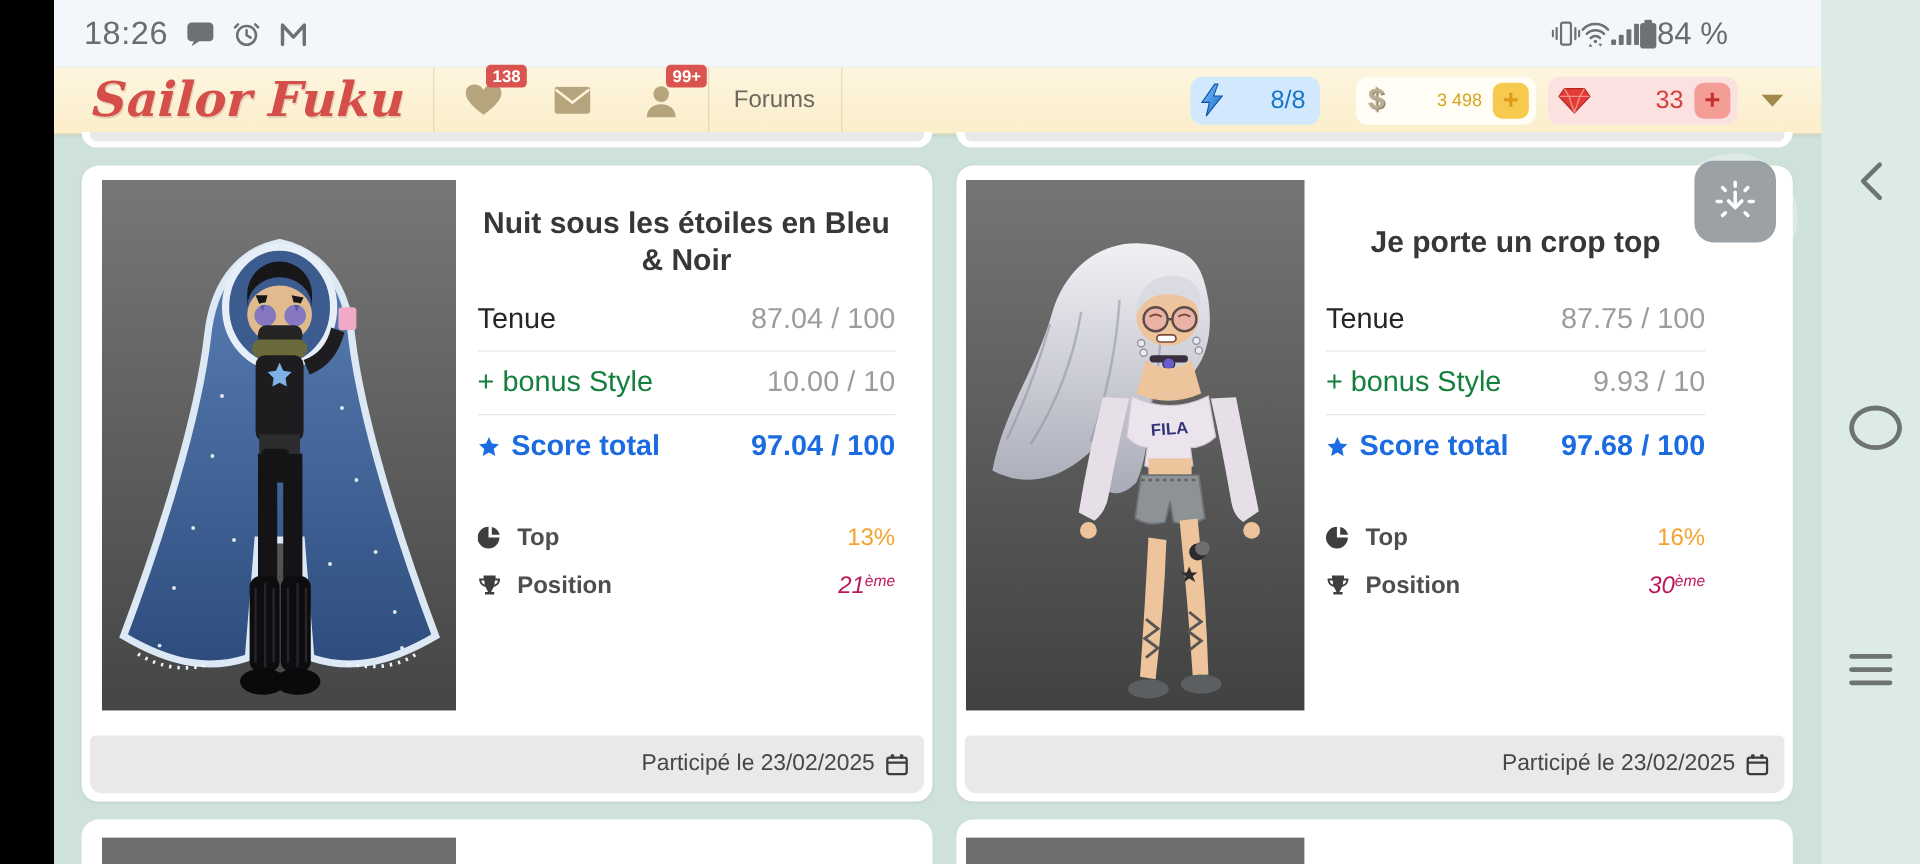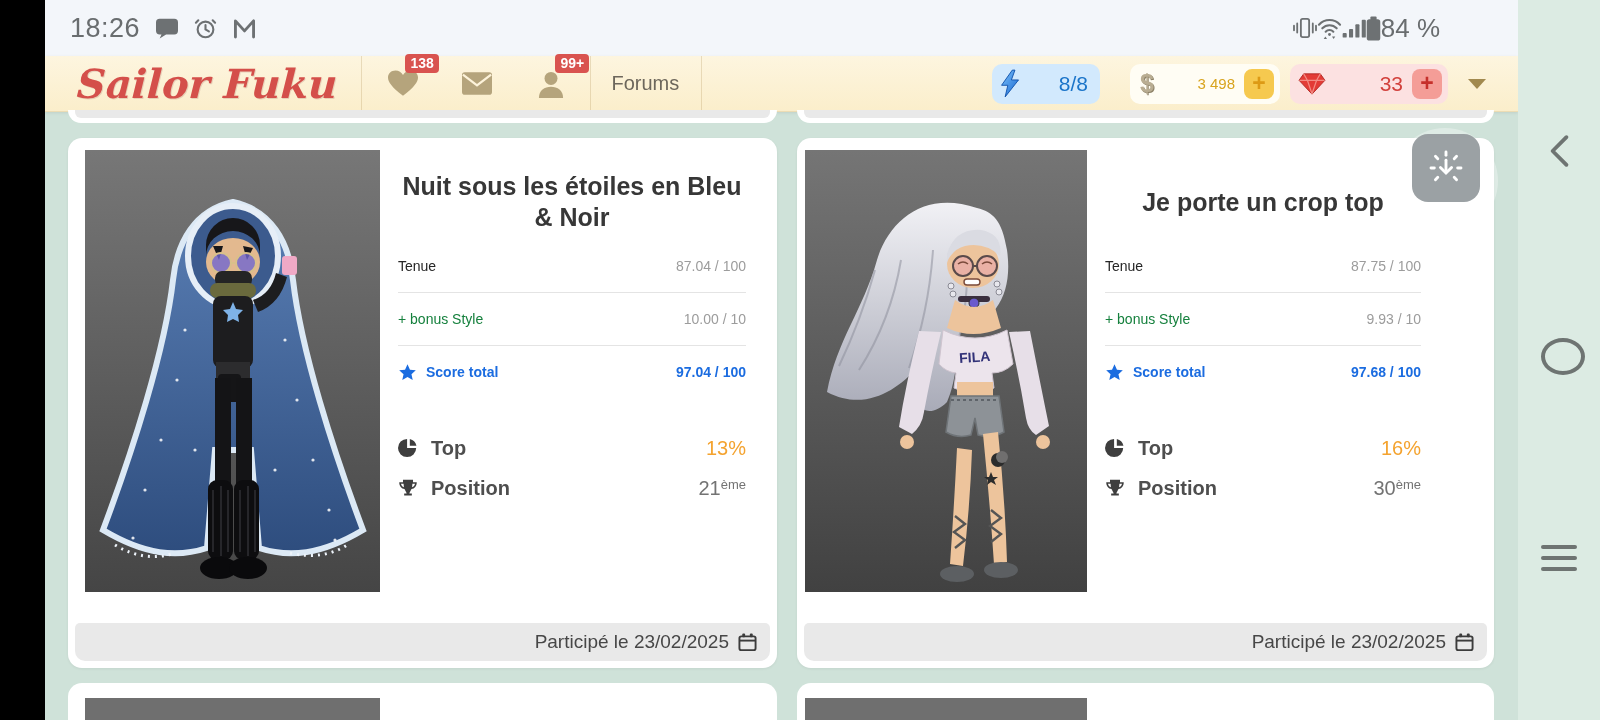--- a/index.html
+++ b/index.html
@@ -61,35 +61,35 @@
   .card.c2{left:797px;width:697px;}
   .avatar{position:absolute;top:12px;height:442px;background:#6f6f6f;cursor:pointer;}
   .c1 .avatar{left:17px;width:295px;}
   .c2 .avatar{left:8px;width:282px;}
   .avatar svg{display:block;width:100%;height:100%;}
   .panel{position:absolute;top:0;}
   .c1 .panel{left:330px;width:348px;}
   .c2 .panel{left:308px;width:316px;}
   .ctitle{height:76px;margin-top:26px;display:flex;align-items:center;justify-content:center;
     text-align:center;font-size:25px;font-weight:bold;color:#373737;line-height:31px;}
-  .srow{height:52px;display:flex;align-items:center;justify-content:space-between;font-size:14px;}
+  .srow{height:52px;display:flex;align-items:center;justify-content:space-between;font-size:24px;}
   .srow + .srow{border-top:1px solid #e4e4e4;}
   .srow .lbl{color:#262626;}
   .srow.bonus .lbl{color:#15803d;}
   .srow.total .lbl{color:#1b6ce0;font-weight:bold;display:flex;align-items:center;gap:9px;}
   .srow .val{color:#9c9c9c;}
   .srow.total .val{color:#1b6ce0;font-weight:bold;}
   .stats{margin-top:30px;}
   .stat{height:40px;display:flex;align-items:center;font-size:20px;color:#4e4e4e;}
   .stat .sic{width:22px;margin-right:11px;display:flex;}
   .stat .lbl{flex:1;font-weight:bold;}
   .stat.top .val{color:#f4a32f;}
-  .stat.pos .val{color:#737373;}
+  .stat.pos .val{color:#be185d;font-style:italic;}
   .sup{font-size:13px;vertical-align:6px;}
-  .cfooter{position:absolute;left:7px;right:7px;bottom:7px;height:38px;background:#e9e9e9;
+  .cfooter{position:absolute;left:7px;right:7px;bottom:7px;height:48px;background:#e9e9e9;
     border-radius:5px 5px 10px 10px;display:flex;align-items:center;justify-content:flex-end;
     gap:9px;padding-right:13px;font-size:19px;color:#474747;}
   
   .ptop{position:absolute;top:110px;height:13px;background:#fff;border-radius:0 0 14px 14px;}
   .ptop .gray{position:absolute;left:7px;right:7px;top:0;height:8px;background:#e9e9e9;border-radius:0 0 6px 6px;}
   .ptop.p1{left:68px;width:709px;}
   .ptop.p2{left:797px;width:697px;}
   .pbot{position:absolute;top:683px;height:37px;background:#fff;border-radius:14px 14px 0 0;}
   .pbot.p3{left:68px;width:709px;}
   .pbot.p4{left:797px;width:697px;}

